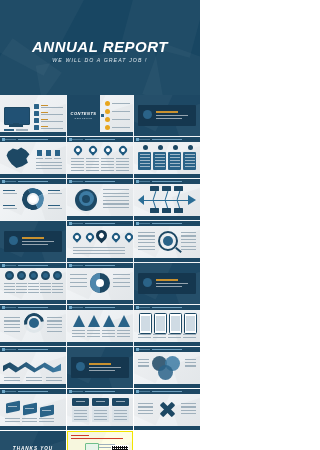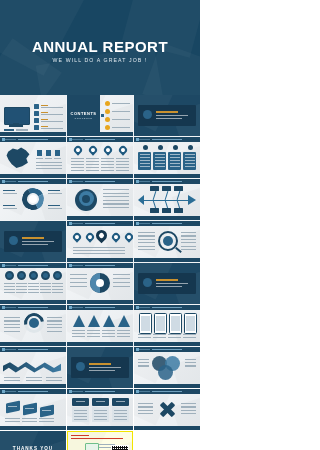--- a/index.html
+++ b/index.html
@@ -1,17 +1,17 @@
 <!DOCTYPE html>
 <html><head>
 <meta charset="utf-8">
 <style>
   html,body{margin:0;padding:0;background:#ffffff;}
   body{width:200px;height:450px;overflow:hidden;font-family:"Liberation Sans",sans-serif;}
-  .page{position:relative;width:200px;height:352px;background:#f2f4f6;}
+  .page{position:relative;width:200px;height:352px;background:#f2f4f6;font-style:italic;}
 
   
   .hero{position:relative;width:200px;height:95px;background:#184662;overflow:hidden;}
   .hero .poly{position:absolute;background:rgba(255,255,255,.035);}
   .p1{width:90px;height:90px;left:-20px;top:-30px;transform:rotate(28deg);}
   .p2{width:70px;height:70px;left:130px;top:-20px;transform:rotate(15deg);background:rgba(255,255,255,.05);}
   .p3{width:120px;height:60px;left:40px;top:55px;transform:rotate(-10deg);background:rgba(0,0,0,.07);}
   .p4{width:60px;height:60px;left:-10px;top:50px;transform:rotate(35deg);background:rgba(0,0,0,.06);}
   .p5{width:55px;height:55px;left:150px;top:50px;transform:rotate(20deg);background:rgba(255,255,255,.03);}
   .hero-title{position:absolute;left:0;right:0;top:38px;text-align:center;color:#fff;

